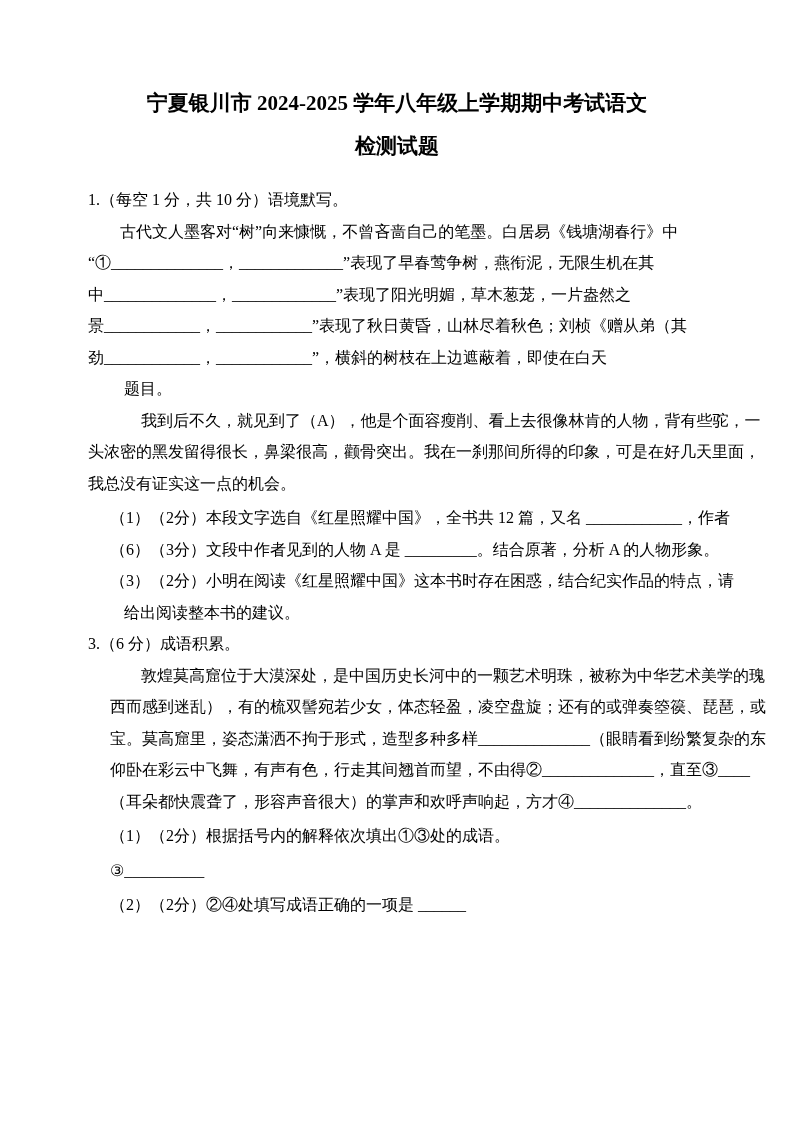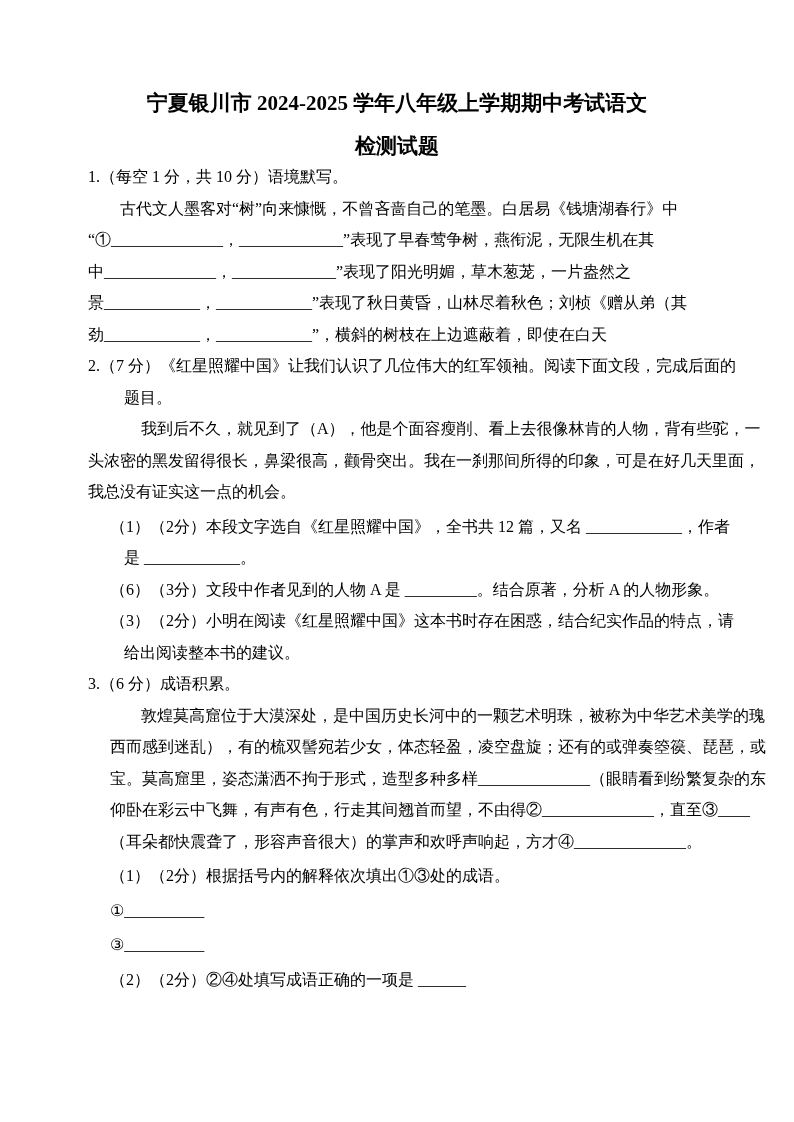--- a/index.html
+++ b/index.html
@@ -23,20 +23,21 @@
     text-align: center;
     font-size: 21px;
     font-weight: bold;
     line-height: 30px;
     white-space: nowrap;
   }
   .doc-title.second {
     margin-top: 13px;
   }
   .content {
+    margin-top: 23px;
     font-size: 16px;
   }
   .line {
     line-height: 31.5px;
     white-space: nowrap;
   }
   
   .ind-sub  { padding-left: 22px; }  
   .ind-cont { padding-left: 36px; }  
   .ind-para { padding-left: 53px; }  
@@ -53,36 +54,33 @@
 
   <div class="content">
 
     <div class="line">1.（每空 1 分，共 10 分）语境默写。</div>
     <div class="line ind-intro">古代文人墨客对“树”向来慷慨，不曾吝啬自己的笔墨。白居易《钱塘湖春行》中</div>
     <div class="line">“①______________，_____________”表现了早春莺争树，燕衔泥，无限生机在其</div>
     <div class="line">中______________，_____________”表现了阳光明媚，草木葱茏，一片盎然之</div>
     <div class="line">景____________，____________”表现了秋日黄昏，山林尽着秋色；刘桢《赠从弟（其</div>
     <div class="line">劲____________，____________”，横斜的树枝在上边遮蔽着，即使在白天</div>
 
-    <div class="line">2.（7 分）《红星照耀中国》让我们认识了几位伟大的红军领袖。阅读下面文段，完成后面的</div>
     <div class="line ind-cont">题目。</div>
     <div class="line ind-para">我到后不久，就见到了（A），他是个面容瘦削、看上去很像林肯的人物，背有些驼，一</div>
     <div class="line">头浓密的黑发留得很长，鼻梁很高，颧骨突出。我在一刹那间所得的印象，可是在好几天里面，</div>
     <div class="line">我总没有证实这一点的机会。</div>
     <div class="line ind-sub gap-top">（1）（2分）本段文字选自《红星照耀中国》，全书共 12 篇，又名 ____________，作者</div>
-    <div class="line ind-cont">是 ____________。</div>
     <div class="line ind-sub">（6）（3分）文段中作者见到的人物 A 是 _________。结合原著，分析 A 的人物形象。</div>
     <div class="line ind-sub">（3）（2分）小明在阅读《红星照耀中国》这本书时存在困惑，结合纪实作品的特点，请</div>
     <div class="line ind-cont">给出阅读整本书的建议。</div>
 
     <div class="line">3.（6 分）成语积累。</div>
     <div class="line ind-para">敦煌莫高窟位于大漠深处，是中国历史长河中的一颗艺术明珠，被称为中华艺术美学的瑰</div>
     <div class="line ind-sub">西而感到迷乱），有的梳双髻宛若少女，体态轻盈，凌空盘旋；还有的或弹奏箜篌、琵琶，或</div>
     <div class="line ind-sub">宝。莫高窟里，姿态潇洒不拘于形式，造型多种多样______________（眼睛看到纷繁复杂的东</div>
     <div class="line ind-sub">仰卧在彩云中飞舞，有声有色，行走其间翘首而望，不由得②______________，直至③____</div>
     <div class="line ind-sub">（耳朵都快震聋了，形容声音很大）的掌声和欢呼声响起，方才④______________。</div>
     <div class="line ind-sub gap-top">（1）（2分）根据括号内的解释依次填出①③处的成语。</div>
-    <div class="line ind-sub gap-top">①__________</div>
     <div class="line ind-sub gap-top">③__________</div>
     <div class="line ind-sub gap-top">（2）（2分）②④处填写成语正确的一项是 ______</div>
 
   </div>
 </div>
 
 </body></html>

